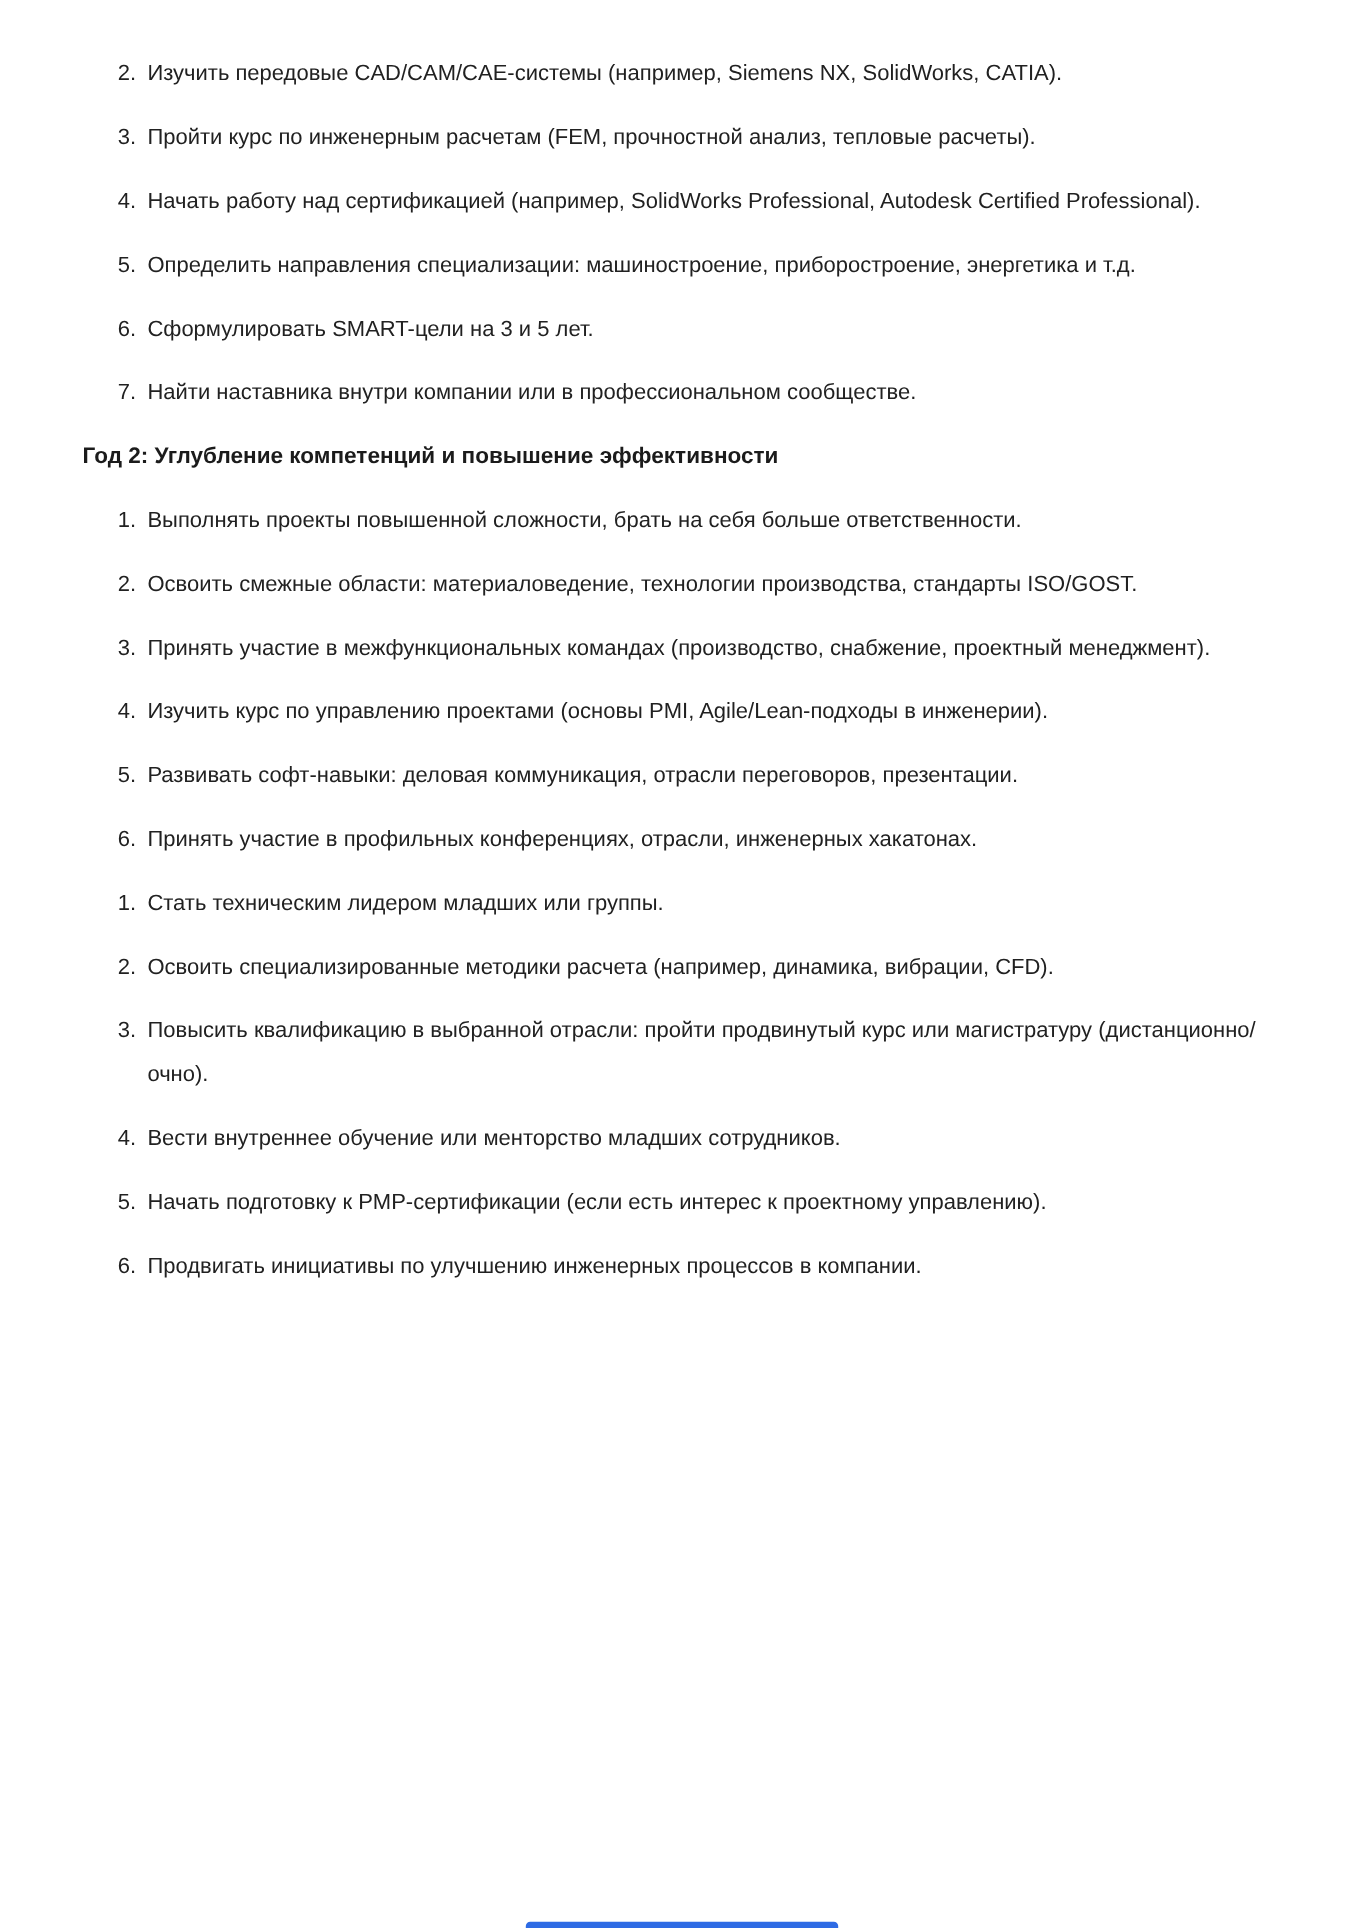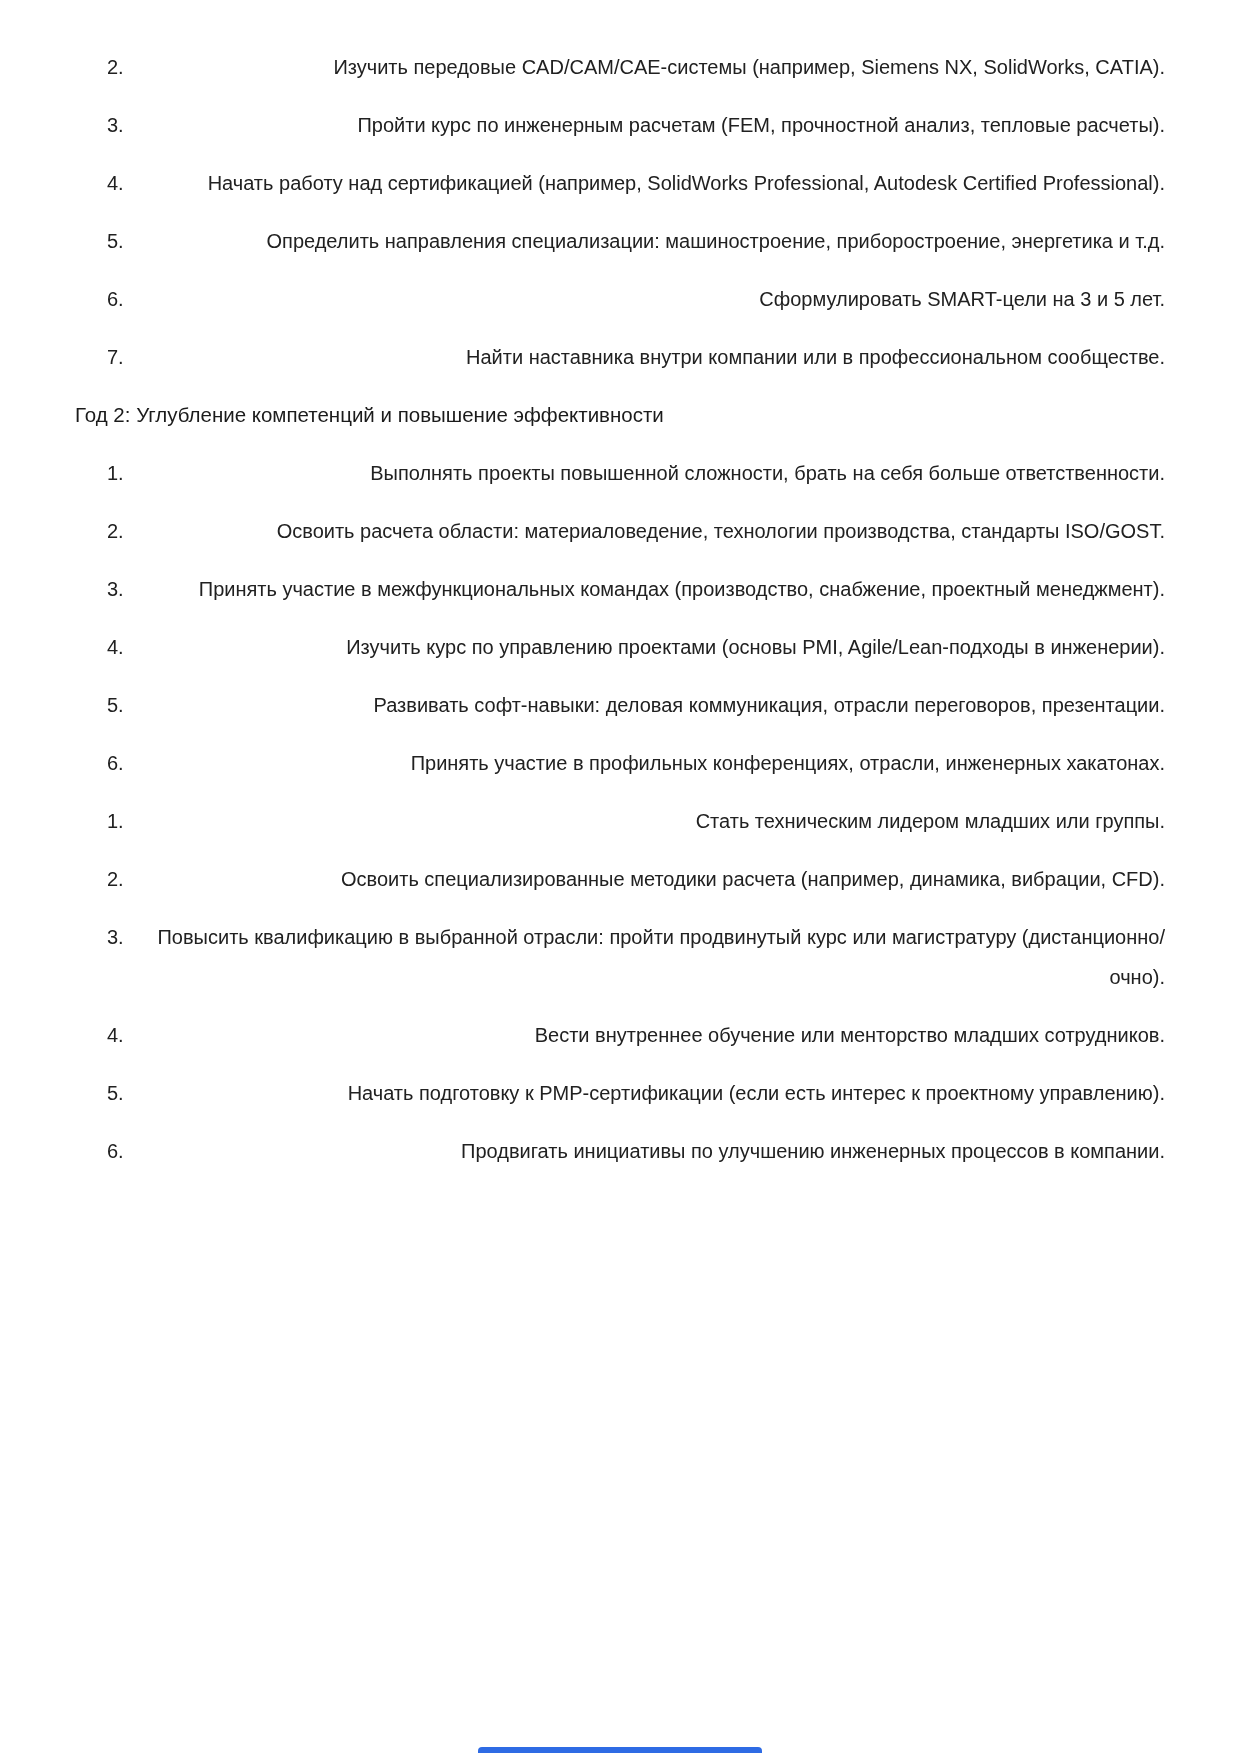--- a/index.html
+++ b/index.html
@@ -12,21 +12,21 @@
     font-family: "Liberation Sans", "DejaVu Sans", sans-serif;
     overflow: hidden;
     position: relative;
   }
   .page {
     padding: 47px 74px 0 75px;
   }
   .doc-section { margin: 0; }
   .doc-heading {
     font-size: 20.5px;
-    font-weight: 400;
+    font-weight: 700;
     line-height: 40px;
     margin: 0 0 18px 0;
     color: #1b1b1b;
   }
   .doc-list {
     list-style: none;
     margin: 0;
     padding: 0 0 0 32px;
   }
   .doc-item {
@@ -36,21 +36,20 @@
     line-height: 40px;
     margin: 0 0 18px 0;
   }
   .doc-item .num {
     flex: 0 0 27px;
     width: 27px;
   }
   .doc-item .txt {
     flex: 1 1 auto;
     min-width: 0;
-    text-align: right;
   }
   .bottom-bar {
     position: absolute;
     left: 478px;
     bottom: 0;
     width: 284px;
     height: 6px;
     background: #2e6be4;
     border-radius: 4px 4px 0 0;
   }
@@ -91,21 +90,21 @@
 
   <section class="doc-section">
     <h2 class="doc-heading">Год 2: Углубление компетенций и повышение эффективности</h2>
     <ol class="doc-list">
       <li class="doc-item">
         <span class="num">1.</span>
         <span class="txt">Выполнять проекты повышенной сложности, брать на себя больше ответственности.</span>
       </li>
       <li class="doc-item">
         <span class="num">2.</span>
-        <span class="txt">Освоить расчета области: материаловедение, технологии производства, стандарты ISO/GOST.</span>
+        <span class="txt">Освоить смежные области: материаловедение, технологии производства, стандарты ISO/GOST.</span>
       </li>
       <li class="doc-item">
         <span class="num">3.</span>
         <span class="txt">Принять участие в межфункциональных командах (производство, снабжение, проектный менеджмент).</span>
       </li>
       <li class="doc-item">
         <span class="num">4.</span>
         <span class="txt">Изучить курс по управлению проектами (основы PMI, Agile/Lean-подходы в инженерии).</span>
       </li>
       <li class="doc-item">

